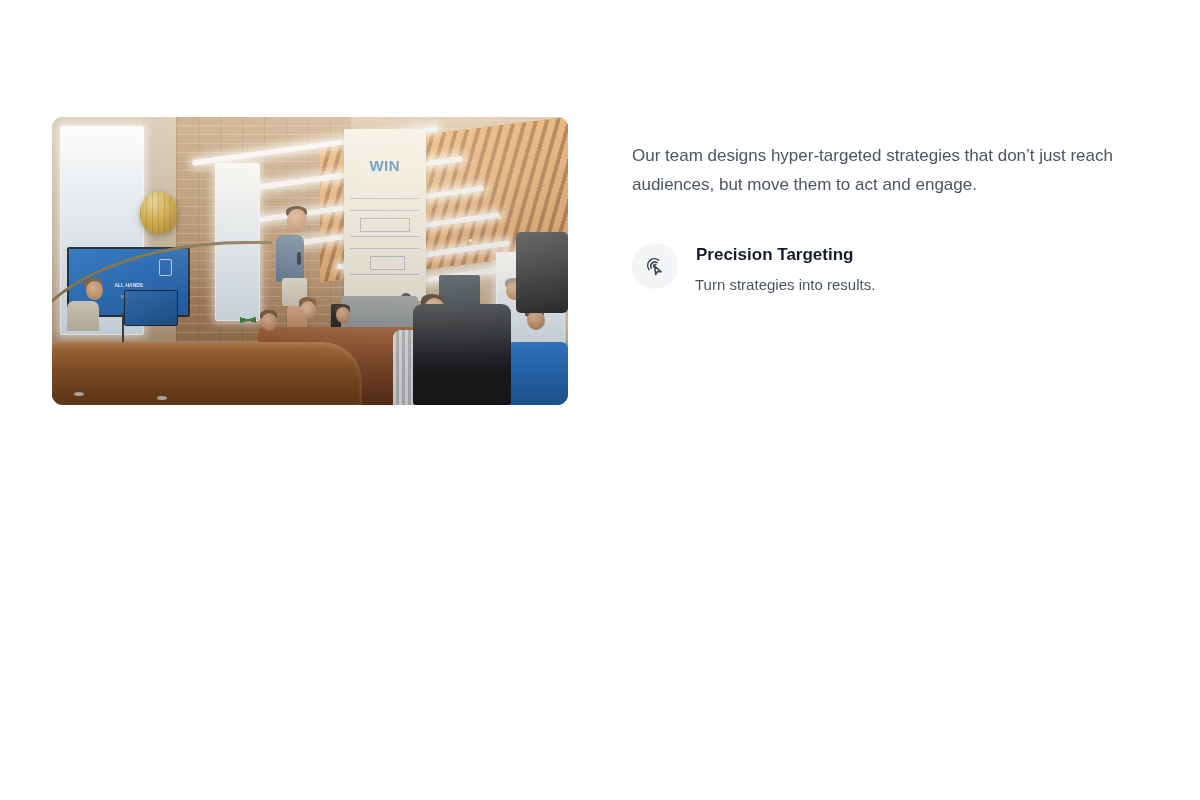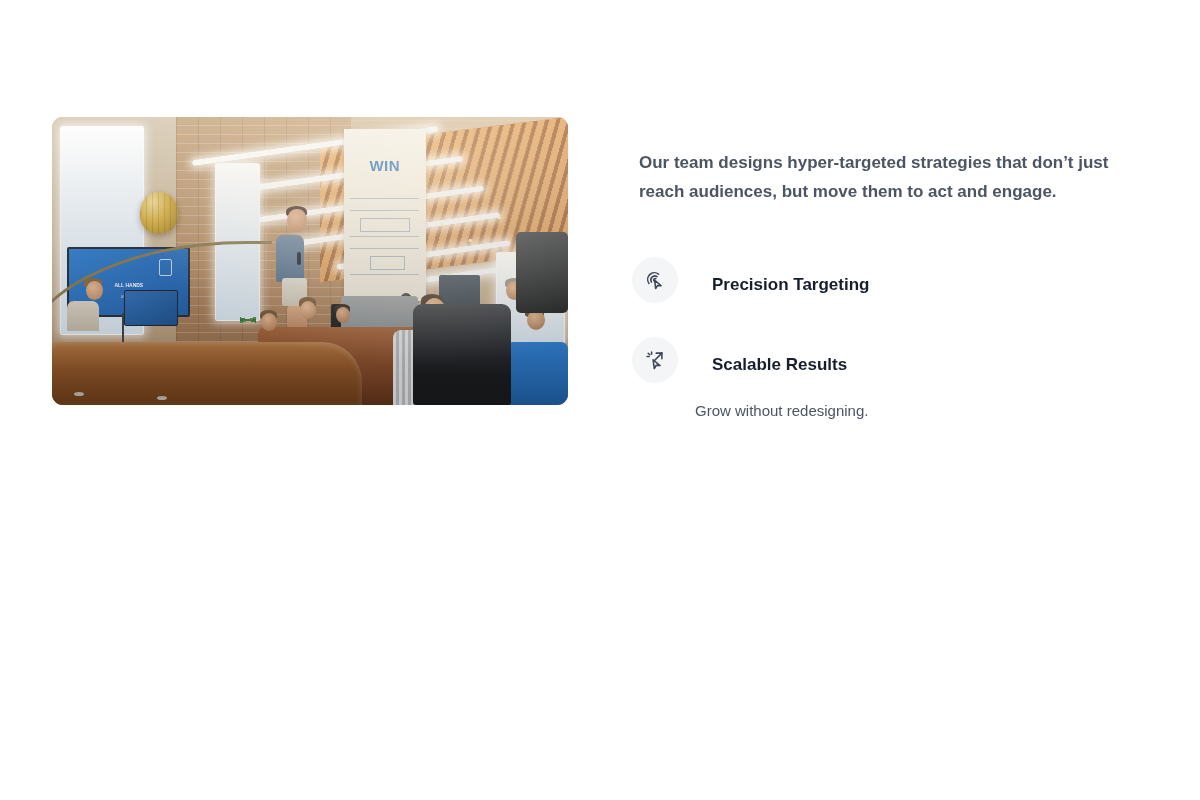--- a/index.html
+++ b/index.html
@@ -440,26 +440,26 @@
   .headline {
     margin: 0;
     font-family: "Liberation Sans", sans-serif;
     font-size: 38px;
     line-height: 40px;
     font-weight: 700;
     letter-spacing: -0.4px;
     color: #161e2e;
   }
   .lede {
-    margin: 7px;
+    margin: 0;
     padding-top: 29px;
     font-family: "Liberation Sans", sans-serif;
     font-size: 17px;
     line-height: 29px;
-    font-weight: 700;
+    font-weight: 400;
     color: #4b5563;
     max-width: 515px;
   }
 
   .features {
     padding-top: 42px;
     display: flex;
     flex-direction: column;
     gap: 22px;
   }
@@ -475,21 +475,21 @@
     border-radius: 50%;
     background: #f4f5f7;
     display: flex;
     align-items: center;
     justify-content: center;
     margin-top: 2px;
   }
   .badge svg { display: block; }
   .ftext { padding-top: 2px; }
   .ftitle {
-    margin: 17px;
+    margin: 1px;
     font-family: "Liberation Sans", sans-serif;
     font-size: 17px;
     line-height: 22px;
     font-weight: 700;
     color: #161e2e;
   }
   .fdesc {
     margin: 0;
     padding-top: 8px;
     font-family: "Liberation Sans", sans-serif;
@@ -607,38 +607,20 @@
             <svg width="22" height="22" viewBox="0 0 24 24" fill="none" stroke="#3f4757" stroke-width="1.7" stroke-linecap="round" stroke-linejoin="round" aria-hidden="true">
               <path d="M5.4 15.8A7.4 7.4 0 0 1 15.9 5.6"></path>
               <path d="M8.1 14.3a4.4 4.4 0 0 1 6.1-6"></path>
               <path d="M10.7 12.8a1.6 1.6 0 0 1 2.2-2.2"></path>
               <path d="M11.6 12.2l1.1 9.1 2.1-3.4 3.9.4-7.1-6.1z"></path>
             </svg>
           </span>
         </span>
         <div class="ftext">
           <h3 class="ftitle">Precision Targeting</h3>
+          <p class="fdesc">Turn strategies into results.</p>
         </div>
       </div>
 
-      <div class="feature">
-        <span class="badge">
-          <span>
-            <svg width="22" height="22" viewBox="0 0 24 24" fill="none" stroke="#3f4757" stroke-width="1.7" stroke-linecap="round" stroke-linejoin="round" aria-hidden="true">
-              <path d="M19.5 4.5v6.2"></path>
-              <path d="M19.5 4.5h-6.2"></path>
-              <path d="M19.5 4.5L10.9 13.1"></path>
-              <path d="M9.9 11.7l1.3 9.6 2.2-3.6 4.1.4-7.6-6.4z"></path>
-              <path d="M3.4 8.2h2.3"></path>
-              <path d="M4.6 4.6l1.7 1.7"></path>
-              <path d="M8.3 3.3v2.3"></path>
-            </svg>
-          </span>
-        </span>
-        <div class="ftext">
-          <h3 class="ftitle">Scalable Results</h3>
-          <p class="fdesc">Grow without redesigning.</p>
-        </div>
-      </div>
 
     </div>
   </div>
 </div>
 
 </body></html>

